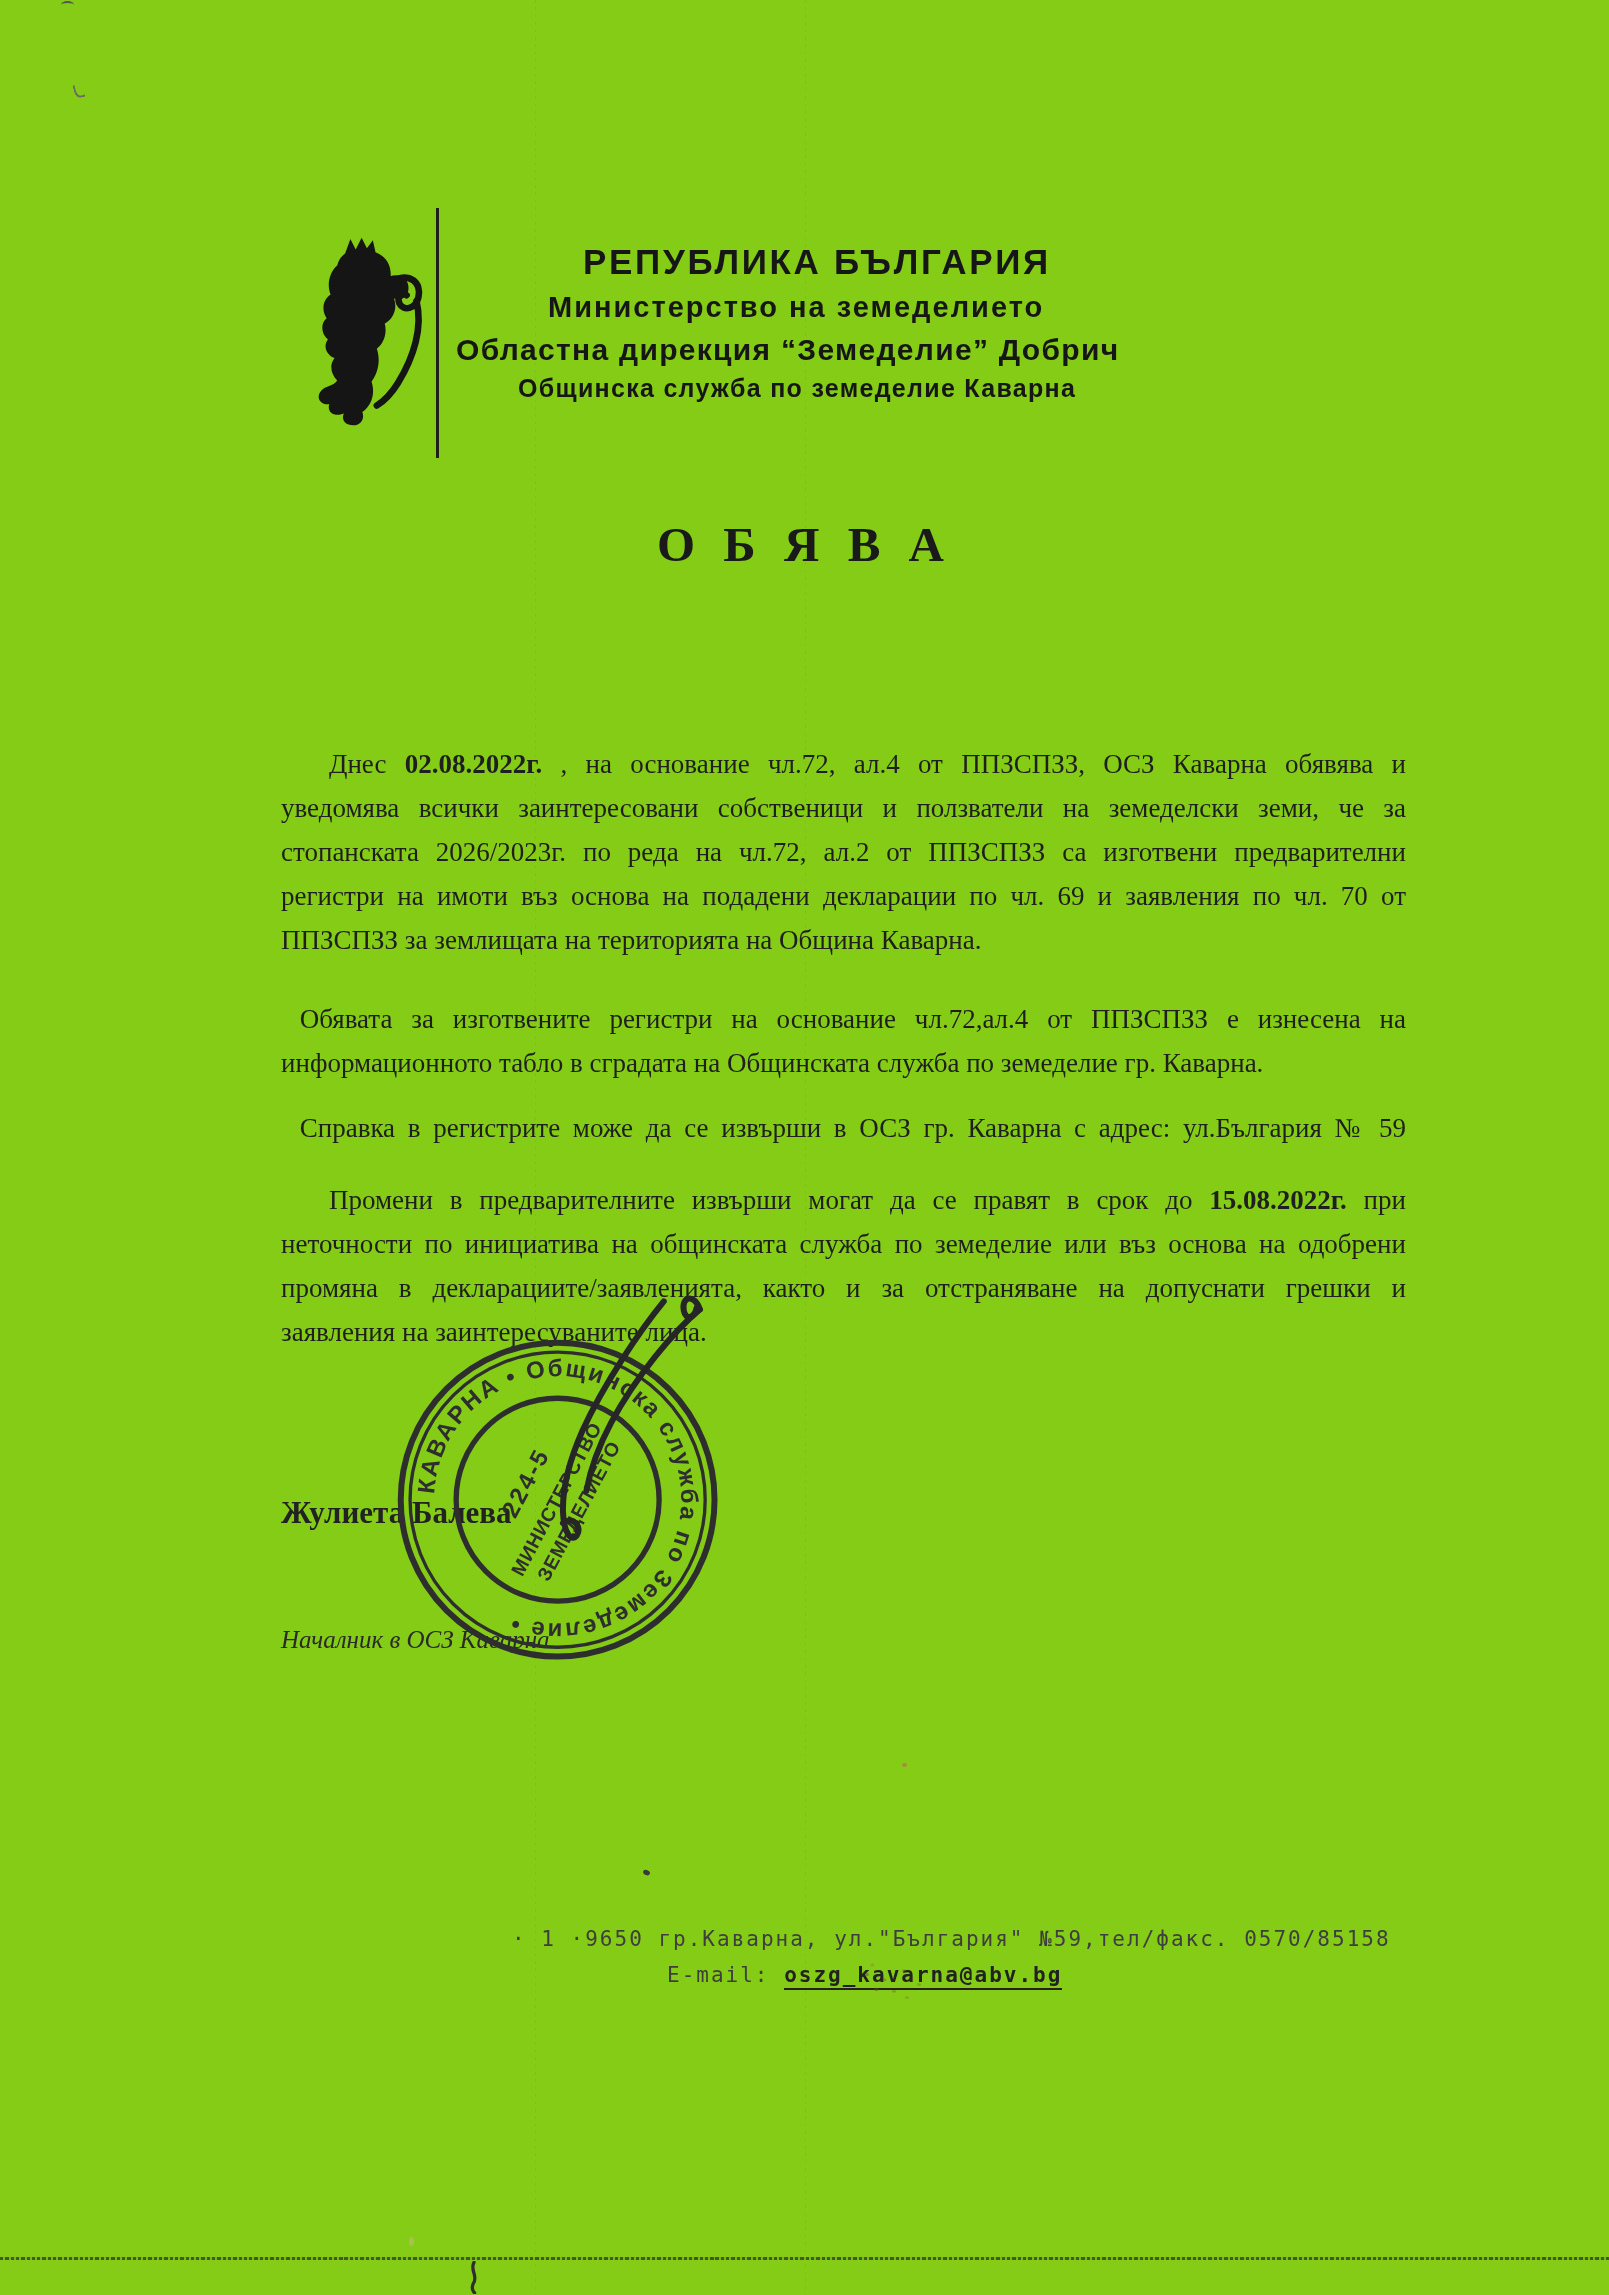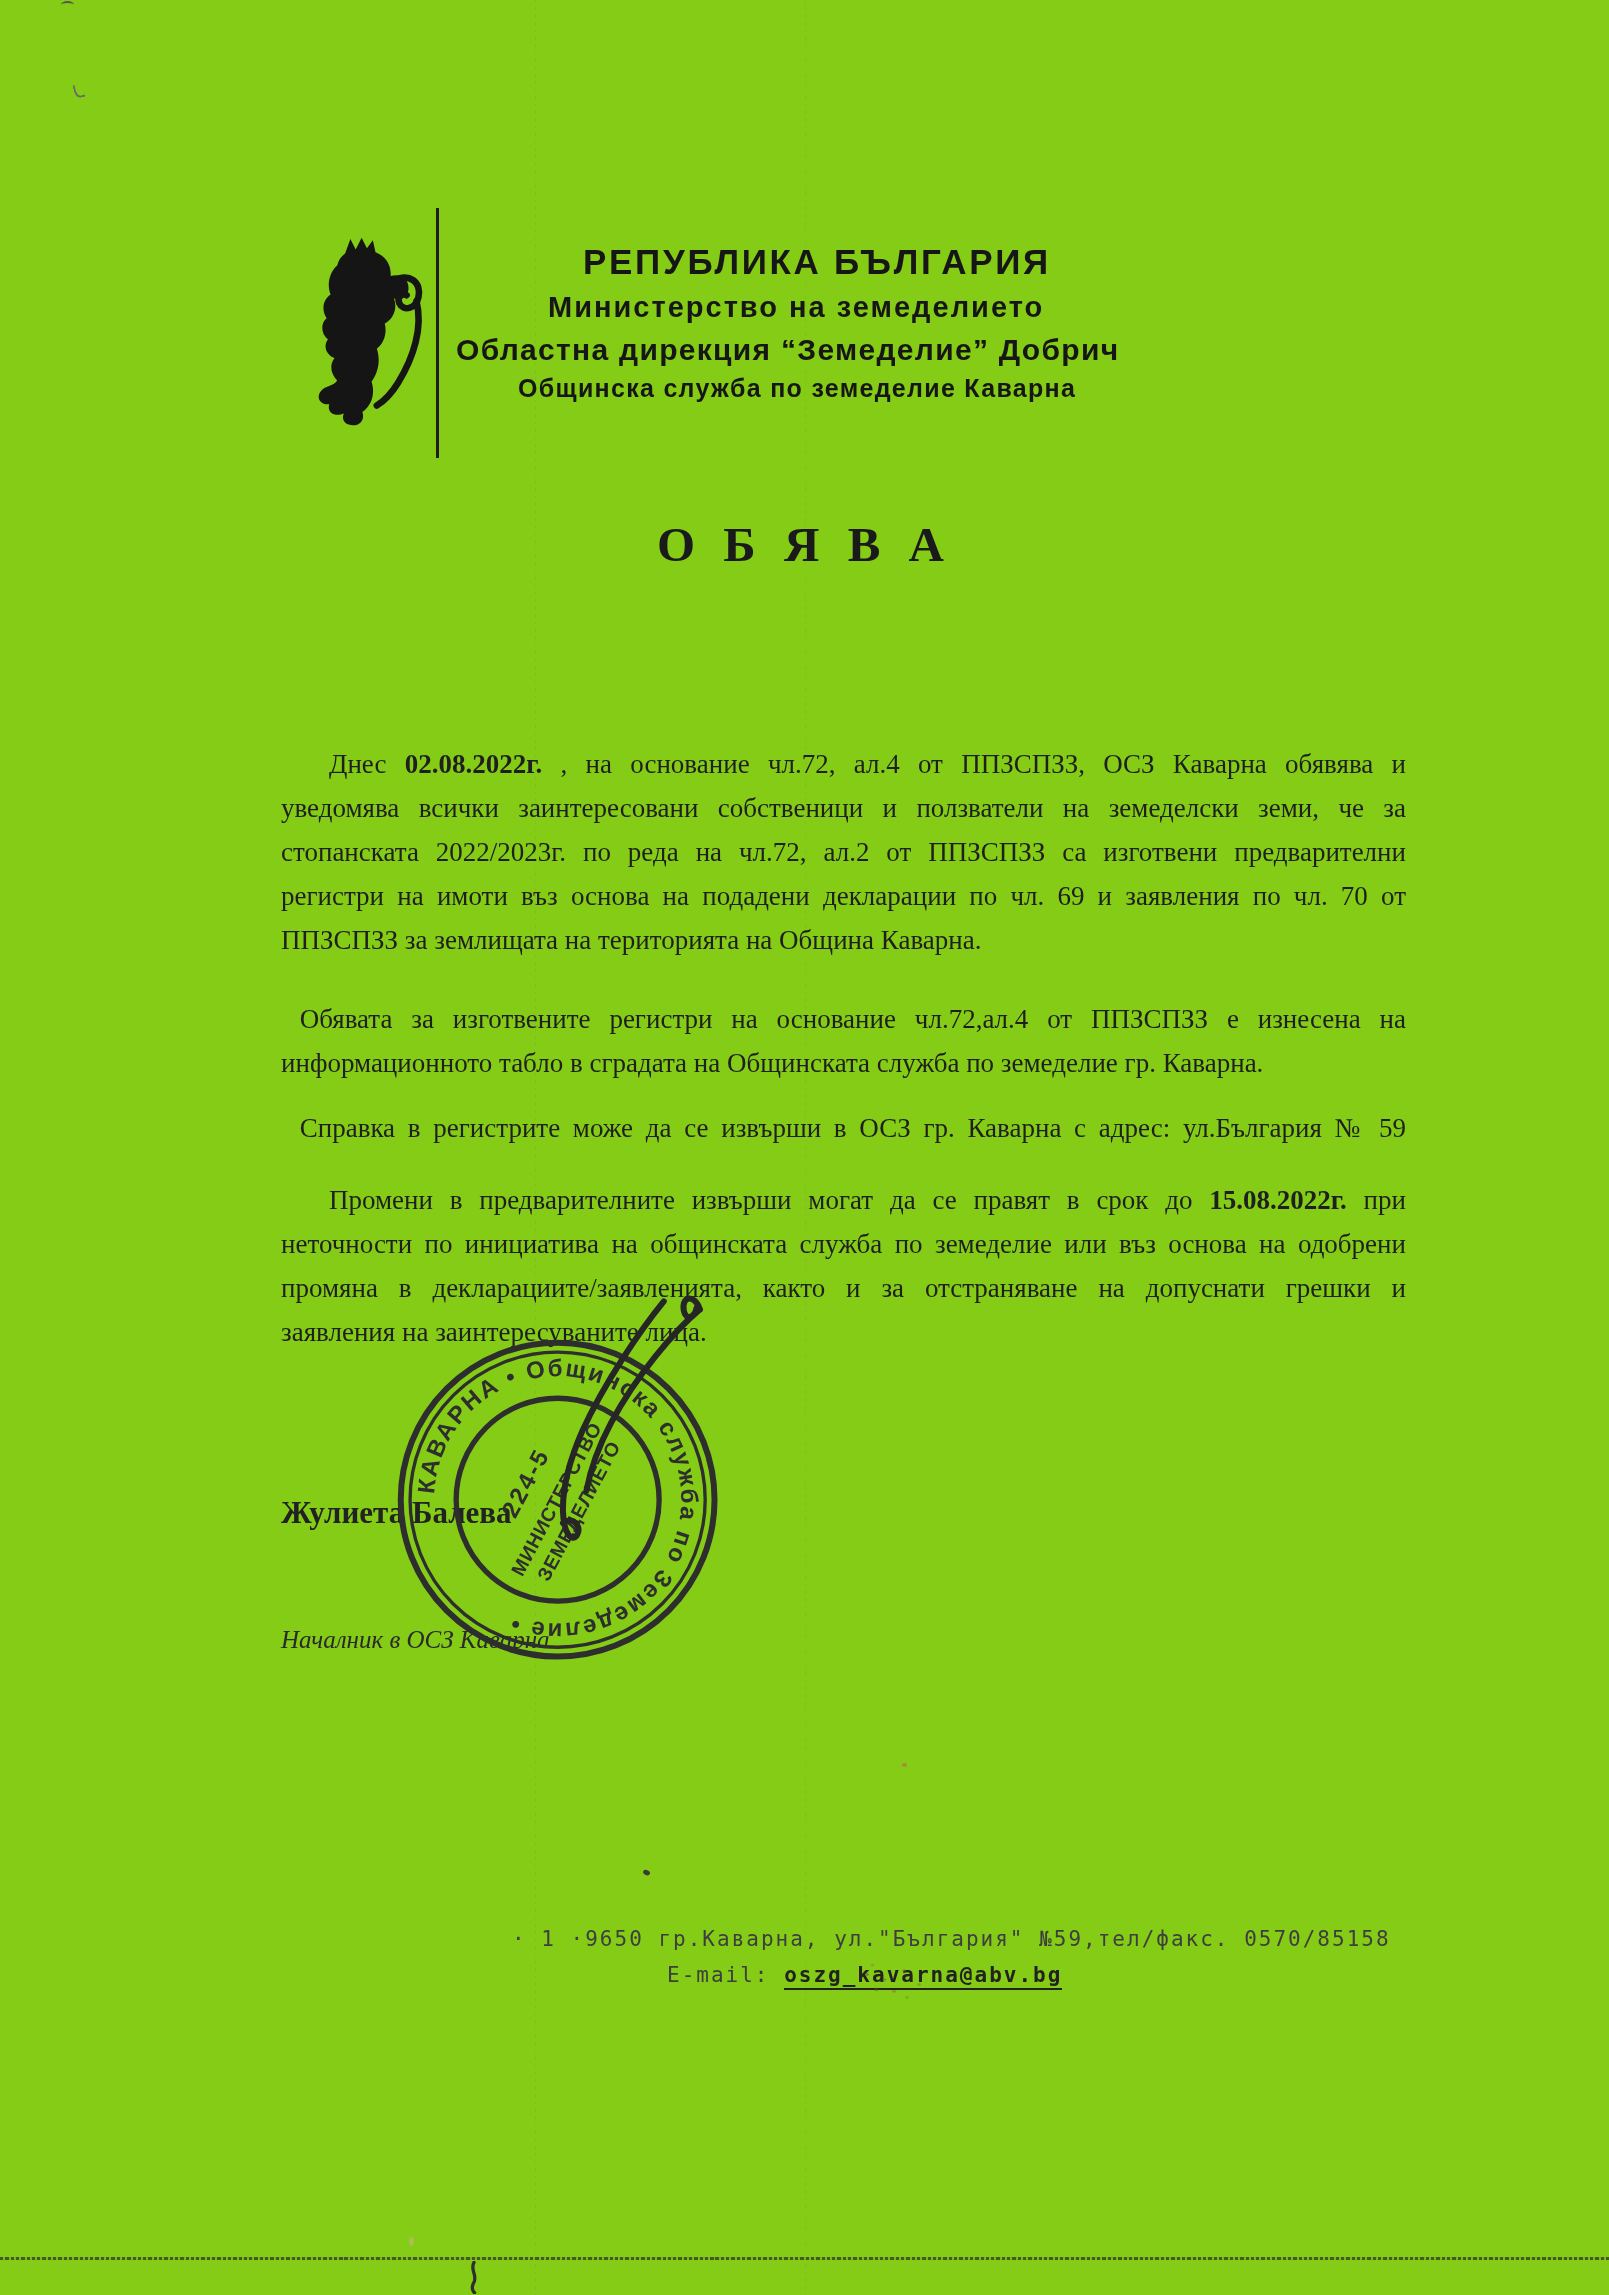--- a/index.html
+++ b/index.html
@@ -109,21 +109,21 @@
   <div class="h-line h1">РЕПУБЛИКА БЪЛГАРИЯ</div>
   <div class="h-line h2">Министерство на земеделието</div>
   <div class="h-line h3">Областна дирекция “Земеделие” Добрич</div>
   <div class="h-line h4">Общинска служба по земеделие Каварна</div>
 
   <div class="doc-title">О Б Я В А</div>
 
   <p class="para p1">
     <span class="line just ind-lg"><span>Днес </span><b>02.08.2022г.</b><span> , на основание чл.72, ал.4 от ППЗСПЗЗ, ОСЗ Каварна обявява и</span></span>
     <span class="line just">уведомява всички заинтересовани собственици и ползватели на земеделски земи, че за</span>
-    <span class="line just">стопанската 2022/2023г. по реда на чл.72, ал.2 от ППЗСПЗЗ са изготвени предварителни</span>
+    <span class="line just">стопанската 2026/2023г. по реда на чл.72, ал.2 от ППЗСПЗЗ са изготвени предварителни</span>
     <span class="line just">регистри на имоти въз основа на подадени декларации по чл. 69 и заявления по чл. 70 от</span>
     <span class="line">ППЗСПЗЗ за землищата на територията на Община Каварна.</span>
   </p>
 
   <p class="para p2">
     <span class="line just ind-sm">Обявата за изготвените регистри на основание чл.72,ал.4 от ППЗСПЗЗ е изнесена на</span>
     <span class="line">информационното табло в сградата на Общинската служба по земеделие гр. Каварна.</span>
   </p>
 
   <p class="para p3">

